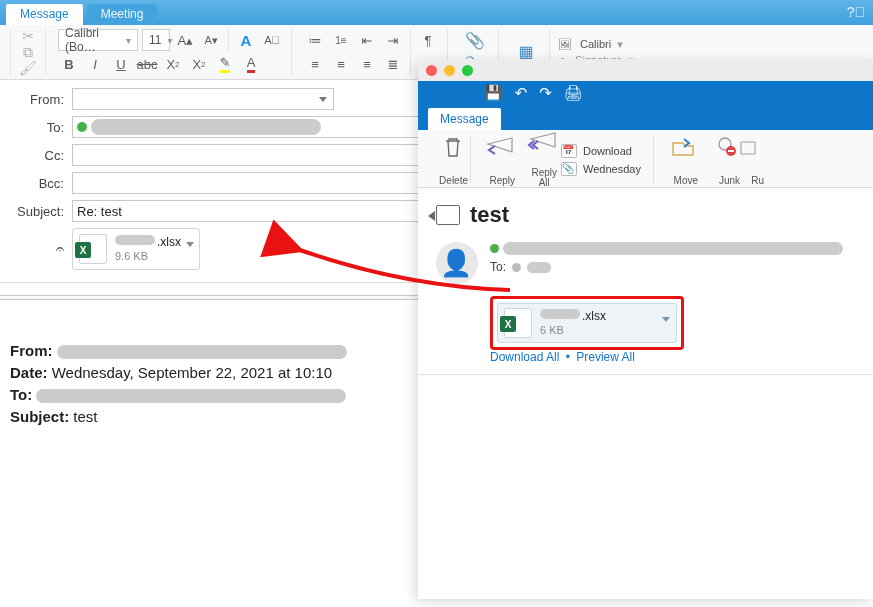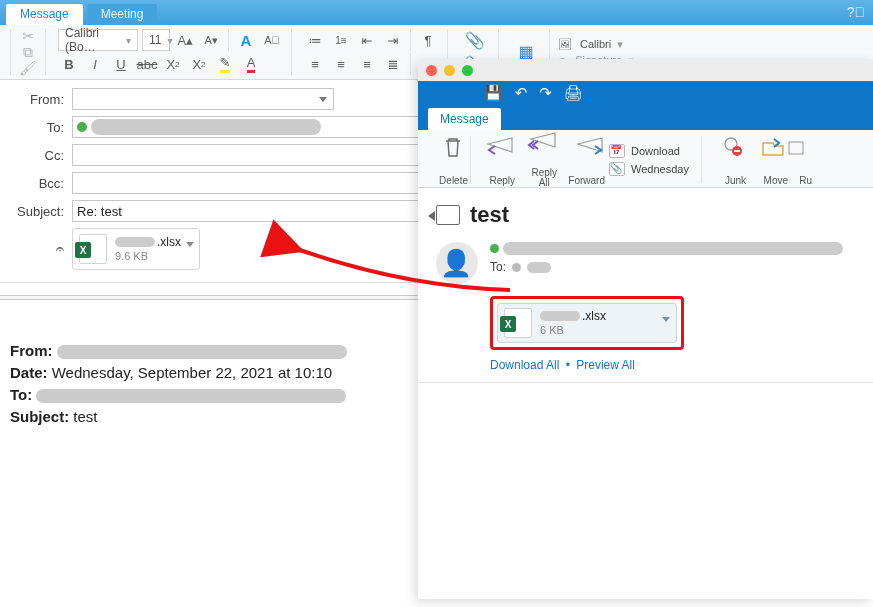--- a/index.html
+++ b/index.html
@@ -33,21 +33,21 @@
   .finput{flex:1;height:22px;border:1px solid #c6c6c6;background:#fff;display:flex;align-items:center;padding:0 4px;position:relative}
   .finput.dd:after{content:"";position:absolute;right:6px;top:8px;border-left:4px solid transparent;border-right:4px solid transparent;border-top:5px solid #777}
   .pill{height:16px;background:#ccc;border-radius:9px;display:inline-block}
   .clip{width:54px;text-align:right;margin-right:8px;color:#555;font-size:15px}
 
   .attach-card{display:inline-flex;align-items:center;border:1px solid #d4d4d4;border-radius:3px;padding:5px 18px 5px 6px;position:relative;background:#fff}
   .attach-card .caret{position:absolute;right:5px;top:13px;border-left:4px solid transparent;border-right:4px solid transparent;border-top:5px solid #888}
   .xls{width:28px;height:30px;background:#fff;border:1px solid #cfd3d6;border-radius:2px;position:relative;margin-right:8px}
   .xls:before{content:"X";position:absolute;left:-5px;top:7px;background:#1f7244;color:#fff;font-size:10px;font-weight:700;width:16px;height:16px;display:flex;align-items:center;justify-content:center;border-radius:2px}
   .attach-text{display:flex;flex-direction:column;line-height:14px}
-  .attach-name{font-size:12px;display:flex;align-items:center}
+  .attach-name{font-size:12px;display:flex;align-items:flex-start}
   .attach-name .blur{background:#ccc;width:40px;height:10px;border-radius:5px;display:inline-block;margin-right:2px}
   .attach-size{font-size:11px;color:#888}
 
   .separator-bar{height:5px;border-top:1px solid #c8c8c8;border-bottom:1px solid #c8c8c8;background:#f8f8f8;margin-top:12px}
   .body-area{padding:16px 10px;font-size:15px;line-height:22px}
   .body-area b{font-weight:700}
   .body-blur{display:inline-block;background:#ccc;border-radius:9px;vertical-align:middle}
 
   
   .reader{position:absolute;left:418px;top:59px;width:455px;height:540px;background:#fff;box-shadow:-3px 3px 12px rgba(0,0,0,.15);border-top-left-radius:6px}
@@ -71,21 +71,21 @@
   .r-subject{font-size:22px;font-weight:600}
   .r-info{display:flex;gap:12px}
   .avatar{width:42px;height:42px;border-radius:50%;background:#e8e8e8;display:flex;align-items:center;justify-content:center;color:#bbb;font-size:26px}
   .r-lines{flex:1;display:flex;flex-direction:column;gap:5px}
   .r-blurline{height:13px;background:#ccc;border-radius:8px}
 
   .r-attach-wrap{margin-top:12px;margin-left:54px}
   .redbox{border:3px solid #e91111;border-radius:4px;padding:4px;display:inline-block}
   .r-attach{display:inline-flex;align-items:center;background:#eef3f8;border:1px solid #cbd7e2;border-radius:3px;padding:4px 20px 4px 6px;position:relative;width:180px}
   .r-attach .caret{position:absolute;right:6px;top:13px;border-left:4px solid transparent;border-right:4px solid transparent;border-top:5px solid #7a94ab}
-  .links{margin-top:8px;font-size:12px}
+  .links{font-size:12px}
   .links a{color:#1274cf;text-decoration:none}
   .links .sep{color:#1274cf;margin:0 3px}
 
   
   .arrow{position:absolute;pointer-events:none}
   .arrow svg{overflow:visible}
 
   
   svg{display:block}
 </style>
@@ -294,58 +294,49 @@
       <div class="r-btn" style="width:42px">
         <span class="gic">
             <svg width="30" height="22">
               <path d="M4 8 28 2v14L4 8z" fill="none" stroke="#9a9a9a" stroke-width="1.2"></path>
               <path d="M11 18l-5-4 5-4M7 18l-5-4 5-4" fill="none" stroke="#7556c4" stroke-width="2"></path>
             </svg>
           </span>
         <span style="white-space:pre;text-align:center;line-height:10px">Reply
 All</span>
       </div>
-      <div class="r-btn" style="width:48px">
-        <span class="gic">
-            <svg width="28" height="22">
-              <path d="M2 8 26 2v14L2 8z" fill="none" stroke="#9a9a9a" stroke-width="1.2"></path>
-              <path d="M19 18l6-4-6-4" fill="none" stroke="#2f7fc6" stroke-width="2"></path>
-            </svg>
-          </span>
-        <span>Forward</span>
-      </div>
       <div class="r-two">
         <div class="r-two-row">
             <span class="sm">📅</span>
             <span>Download</span>
           </div>
         <div class="r-two-row">
             <span class="sm">📎</span>
             <span>Wednesday</span>
           </div>
       </div>
       <div class="r-vsep"></div>
       <div class="r-btn" style="width:42px">
         <span class="gic">
+            <svg width="26" height="22">
+              <path d="M3 7h10l2 3h8v9H3z" fill="none" stroke="#d6a94e" stroke-width="1.4"></path>
+              <path d="M14 3l5 4-5 4" fill="none" stroke="#2f7fc6" stroke-width="2"></path>
+            </svg>
+          </span>
+        <span>Move</span>
+      </div>
+      <div class="r-btn" style="width:42px">
+        <span class="gic">
             <svg width="26" height="24">
               <circle cx="13" cy="9" r="6" fill="none" stroke="#9a9a9a" stroke-width="1.3"></circle>
               <circle cx="19" cy="16" r="5" fill="#d44"></circle>
               <path d="M16 16h6" stroke="#fff" stroke-width="2"></path>
             </svg>
           </span>
         <span>Junk</span>
-      </div>
-      <div class="r-btn" style="width:42px">
-        <span class="gic">
-            <svg width="26" height="22">
-              <path d="M3 7h10l2 3h8v9H3z" fill="none" stroke="#d6a94e" stroke-width="1.4"></path>
-              <path d="M14 3l5 4-5 4" fill="none" stroke="#2f7fc6" stroke-width="2"></path>
-            </svg>
-          </span>
-        <span>Move</span>
       </div>
       <div class="r-btn" style="width:24px">
         <span class="gic">
             <svg width="20" height="22">
               <rect x="2" y="6" width="14" height="12" fill="none" stroke="#9a9a9a"></rect>
             </svg>
           </span>
         <span>Ru</span>
       </div>
     </div>

